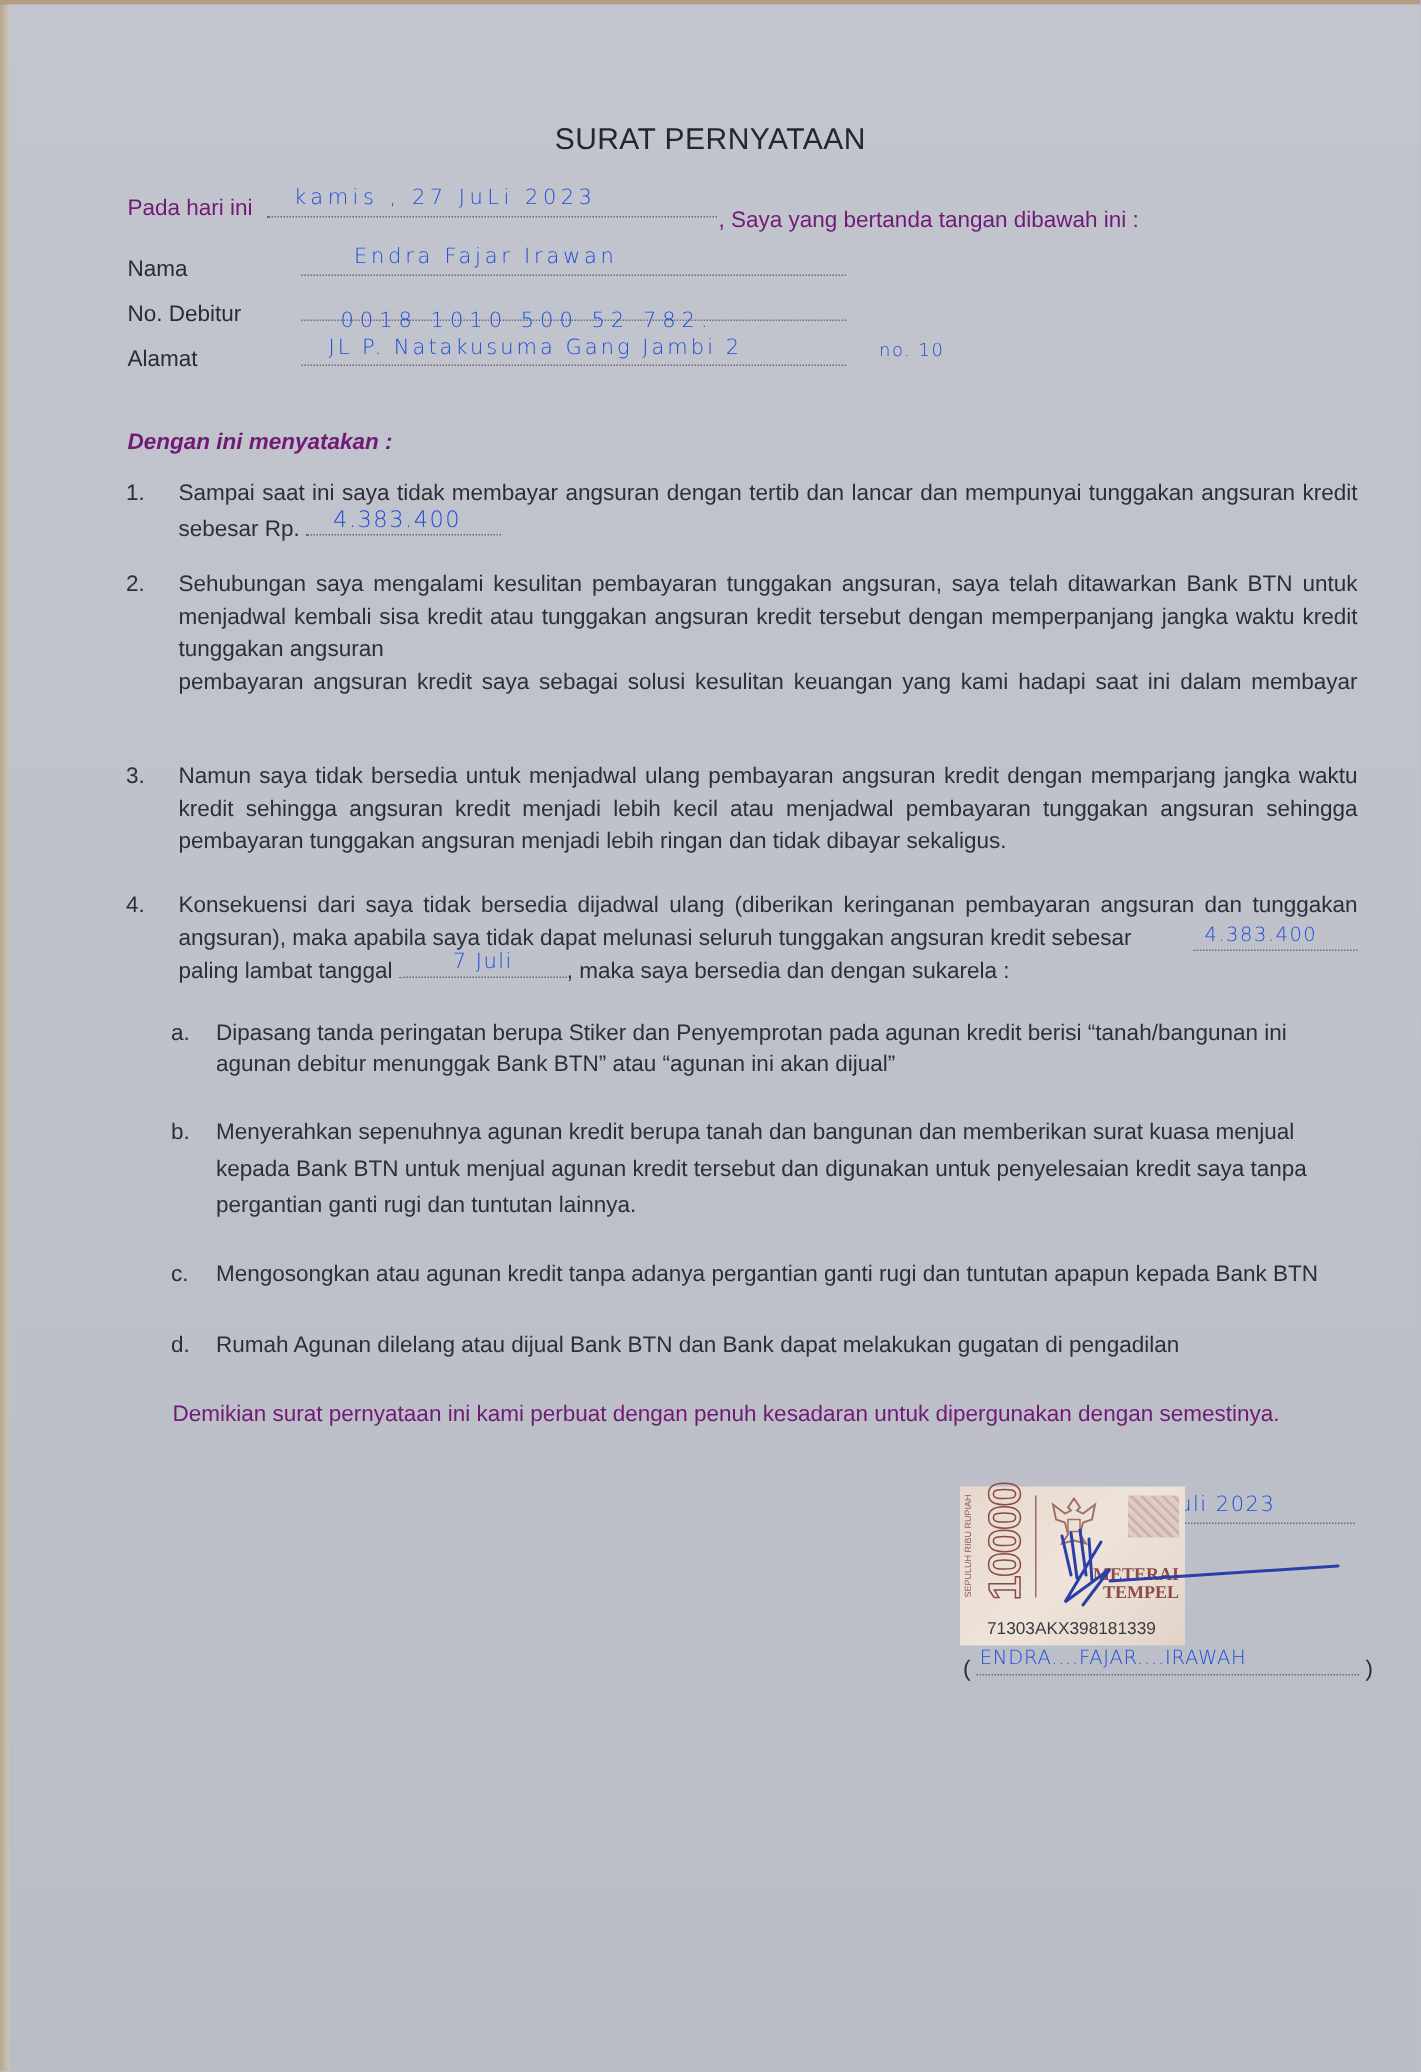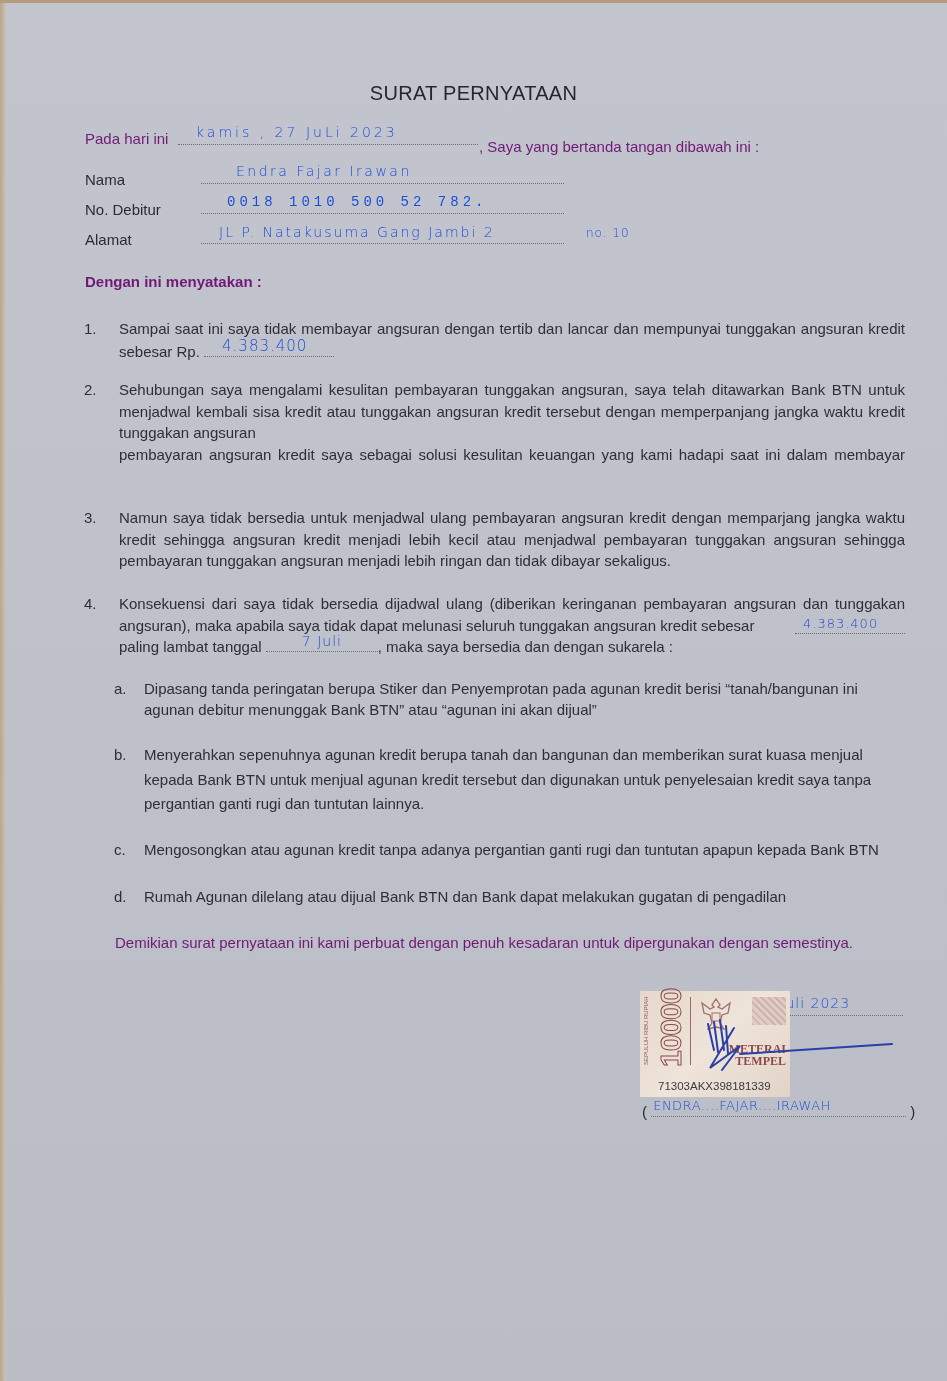--- a/index.html
+++ b/index.html
@@ -66,30 +66,30 @@
 </div>
 <div class="abs t" style="left:479px; top:138px;">, Saya yang bertanda tangan dibawah ini :</div>
 
 <div class="abs label" style="left:85px; top:171px;">Nama</div>
 <div class="abs dots" style="left:201px; top:164px; width:363px; height:19px;">
   <span class="hand" style="position:absolute; left:35px; top:-1px; letter-spacing:2.5px;">Endra   Fajar   Irawan</span>
 </div>
 
 <div class="abs label" style="left:85px; top:201px;">No. Debitur</div>
 <div class="abs dots" style="left:201px; top:194px; width:363px; height:19px;">
-  <span class="hand" style="position:absolute; left:26px; top:0px; letter-spacing:4px;font-family:Liberation Mono, monospace;">0018 1010 500   52 782.</span>
+  <span class="hand" style="position:absolute; left:26px; top:12px; letter-spacing:4px;">0018 1010 500   52 782.</span>
 </div>
 
 <div class="abs label" style="left:85px; top:231px;">Alamat</div>
 <div class="abs dots" style="left:201px; top:224px; width:363px; height:19px;">
   <span class="hand" style="position:absolute; left:18px; top:0px; letter-spacing:2px;">JL  P. Natakusuma    Gang  Jambi 2</span>
 </div>
 <div class="abs hand" style="left:586px; top:226px; font-size:12px; letter-spacing:1px;">no. 10</div>
 
-<div class="abs t bold" style="left:85px; top:273px;">Dengan ini menyatakan :</div>
+<div class="abs t bold" style="left:85px; top:286px;font-style:italic;">Dengan ini menyatakan :</div>
 
 <div class="para" style="left:119px; top:318px; width:786px;">
   <span class="num">1.</span>
   <span class="line just">Sampai saat ini saya tidak membayar angsuran dengan tertib dan lancar dan mempunyai tunggakan angsuran kredit</span>
   <span class="line">
     <span>sebesar Rp.</span>
     <span class="dots" style="display:inline-block; width:130px; position:relative; height:16px; vertical-align:baseline;">
       <span class="hand" style="position:absolute; left:18px; top:-4px; font-size:15px; letter-spacing:1px;">4.383.400</span>
     </span>
   </span>

